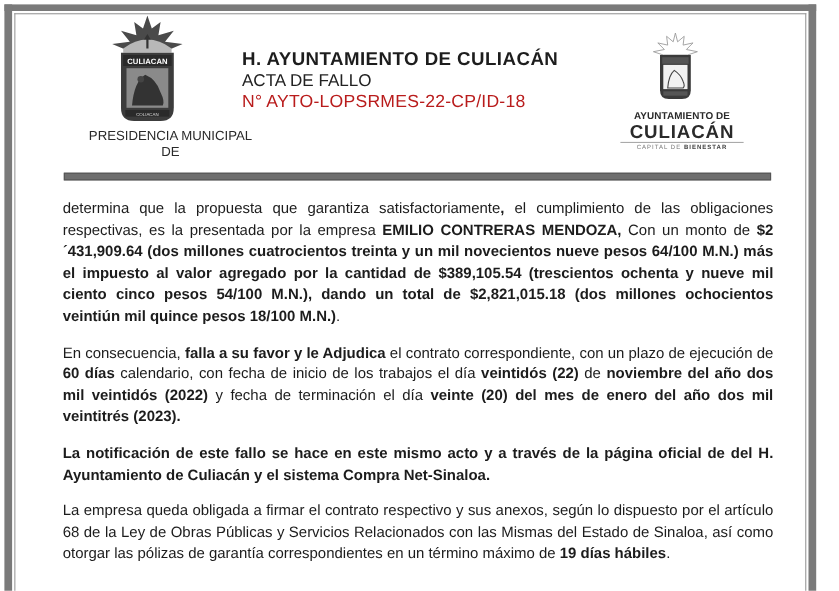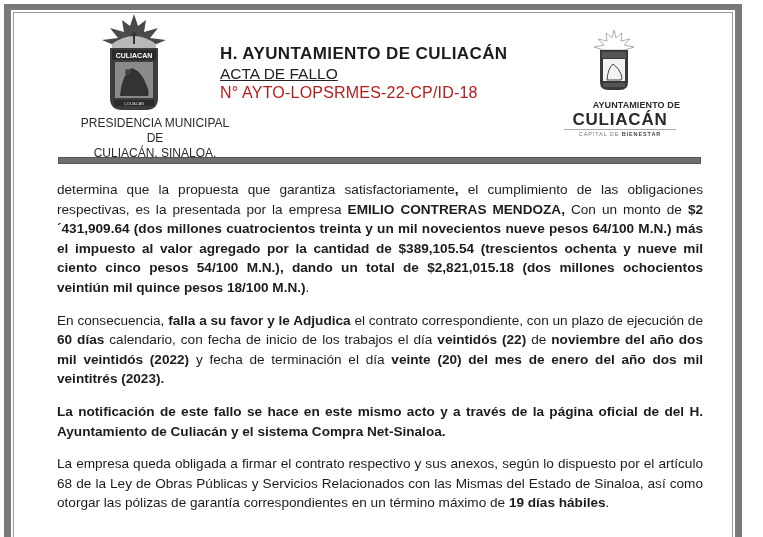--- a/index.html
+++ b/index.html
@@ -13,27 +13,27 @@
   .inner-top { position: absolute; left: 13px; top: 12px; width: 720px; height: 1px; background: #9a9a9a; }
   .inner-left { position: absolute; left: 13px; top: 12px; width: 1px; height: 530px; background: #9a9a9a; }
   .inner-right { position: absolute; left: 732px; top: 12px; width: 1px; height: 530px; background: #9a9a9a; }
 
   
   .logo-left { position: absolute; left: 98px; top: 14px; width: 72px; height: 100px; }
   .pres-text { position: absolute; left: 80px; top: 116px; width: 150px; text-align: center;
                font-size: 12px; font-weight: normal; line-height: 15px; color: #2a2a2a; }
   .title-block { position: absolute; left: 220px; top: 44px; width: 318px; text-align: left; }
   .title-main { font-size: 17px; font-weight: bold; letter-spacing: 0.4px; line-height: 20px; color: #1d1d1d; }
-  .title-sub { font-size: 15.5px; line-height: 19px; color: #222; text-decoration: underline; }
+  .title-sub { font-size: 15.5px; line-height: 19px; color: #222; }
   .title-lic { margin-top: 16px; font-size: 15px; line-height: 19px; color: #222; }
   .title-num { font-size: 16px; line-height: 20px; color: #b91c1c; letter-spacing: 0.2px; }
 
   .logo-right { position: absolute; left: 591px; top: 28px; width: 46px; height: 66px; }
   .ayto-block { position: absolute; left: 560px; top: 100px; width: 120px; text-align: center; }
-  .ayto-line1 { font-size: 9px; font-weight: bold; color: #2a2a2a; letter-spacing: 0.1px; line-height: 11px; text-align: right; }
+  .ayto-line1 { font-size: 9px; font-weight: bold; color: #2a2a2a; letter-spacing: 0.1px; line-height: 11px; }
   .ayto-line2 { font-size: 17px; font-weight: bold; color: #2a2a2a; letter-spacing: 0.8px; line-height: 18px; }
   .ayto-line3 { font-size: 5.5px; color: #777; letter-spacing: 0.9px; line-height: 8px; border-top: 0.5px solid #aaa; margin: 0 4px; }
   .ayto-line3 b { color: #444; }
 
   .header-bar { position: absolute; left: 58px; top: 157px; width: 643px; height: 7px; background: #6e6e6e;
                 border: 1px solid #555; box-sizing: border-box; }
 
   
   .body { position: absolute; left: 57px; top: 180px; width: 646px; font-size: 13.6px; line-height: 19.6px; color: #1c1c1c; }
   .body p { margin: 0 0 13px 0; text-align: justify; }
@@ -61,21 +61,20 @@
     <text x="36" y="44" font-family="Liberation Sans, sans-serif" font-size="7" font-weight="bold" fill="#fff" text-anchor="middle">CULIACAN</text>
     <rect x="17" y="48" width="38" height="36" fill="#8a8a8a"></rect>
     <path d="M22,82 Q24,60 34,54 Q44,58 48,70 Q52,78 50,82 Z" fill="#333"></path>
     <circle cx="30" cy="58" r="3" fill="#444"></circle>
     <rect x="16" y="86" width="40" height="6" fill="#2a2a2a"></rect>
     <text x="36" y="91" font-family="Liberation Sans, sans-serif" font-size="4" fill="#ddd" text-anchor="middle">COLIACAN</text>
   </svg>
 </div>
 <div class="pres-text">
   <div>PRESIDENCIA MUNICIPAL DE</div>
-  <div>CULIACÁN, SINALOA.</div>
 </div>
 
 <div class="title-block">
   <div class="title-main">H. AYUNTAMIENTO DE CULIACÁN</div>
   <div class="title-sub">ACTA DE FALLO</div>
   <div class="title-num">N° AYTO-LOPSRMES-22-CP/ID-18</div>
 </div>
 
 <div class="logo-right">
   <svg width="46" height="66" viewBox="0 0 46 66">

